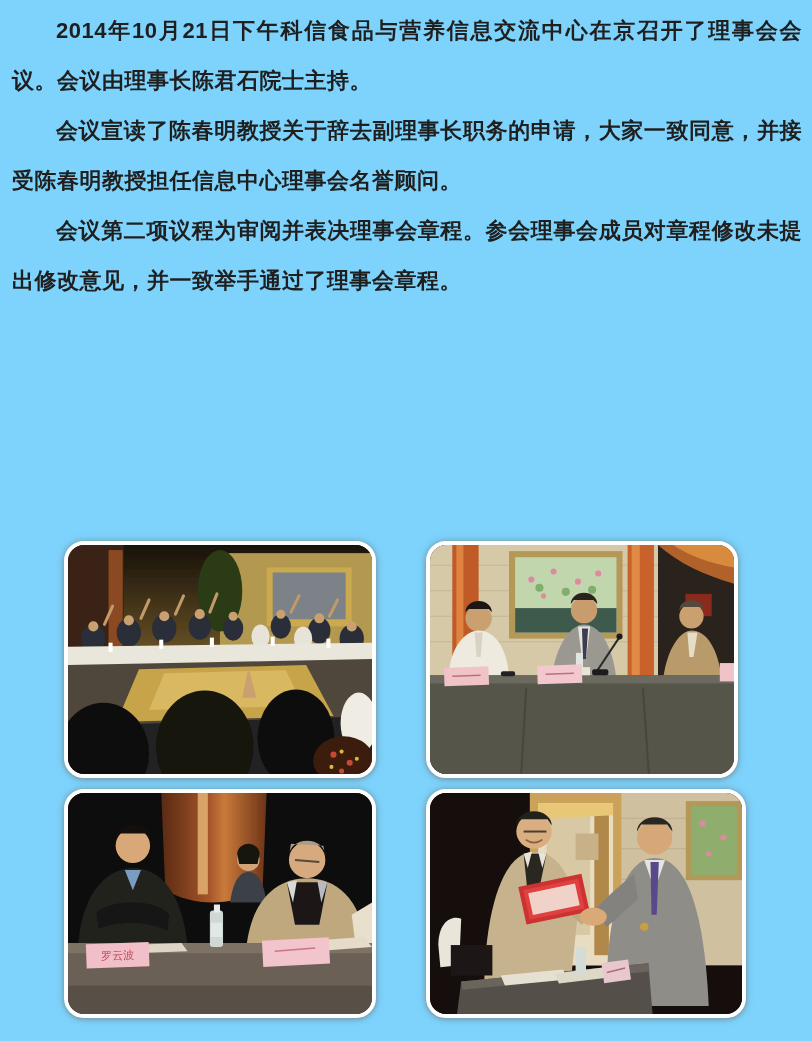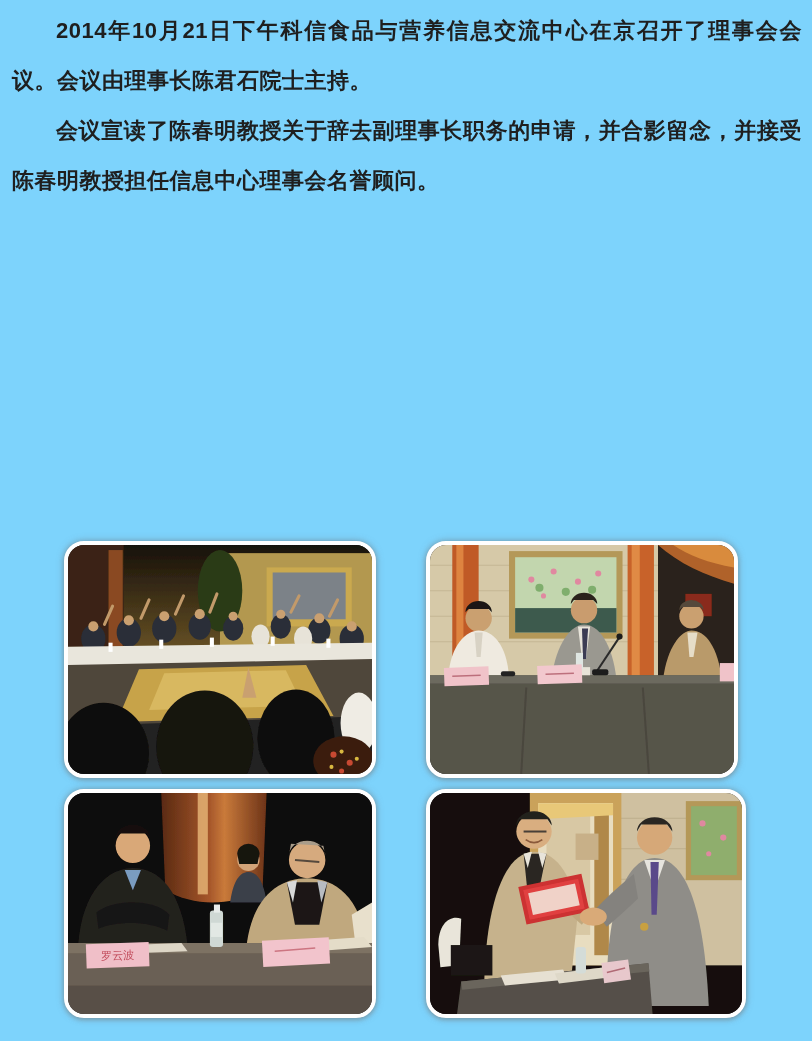--- a/index.html
+++ b/index.html
@@ -46,21 +46,22 @@
   .photo-3{left:64px;  top:789px; width:304px; height:221px;}
   .photo-4{left:426px; top:789px; width:312px; height:221px;}
 </style>
 </head>
 <body>
 
 <div class="page">
 
   <div class="article">
     <p>2014年10月21日下午科信食品与营养信息交流中心在京召开了理事会会议。会议由理事长陈君石院士主持。</p>
-    <p>会议宣读了陈春明教授关于辞去副理事长职务的申请，并合影留念，并接受陈春明教授担任信息中心理事会名誉顾问。</p>
+    <p>会议宣读了陈春明教授关于辞去副理事长职务的申请，大家一致同意，并接受陈春明教授担任信息中心理事会名誉顾问。</p>
+    <p>会议第二项议程为审阅并表决理事会章程。参会理事会成员对章程修改未提出修改意见，并一致举手通过了理事会章程。</p>
   </div>
 
   <div class="photo photo-1">
     <svg viewBox="0 0 300 225" preserveAspectRatio="none">
       <defs>
         <linearGradient id="g1a" x1="0" y1="0" x2="0" y2="1">
           <stop offset="0" stop-color="#17110a"></stop>
             <stop offset="1" stop-color="#6b5426"></stop>
         </linearGradient>
         <filter id="f1">

